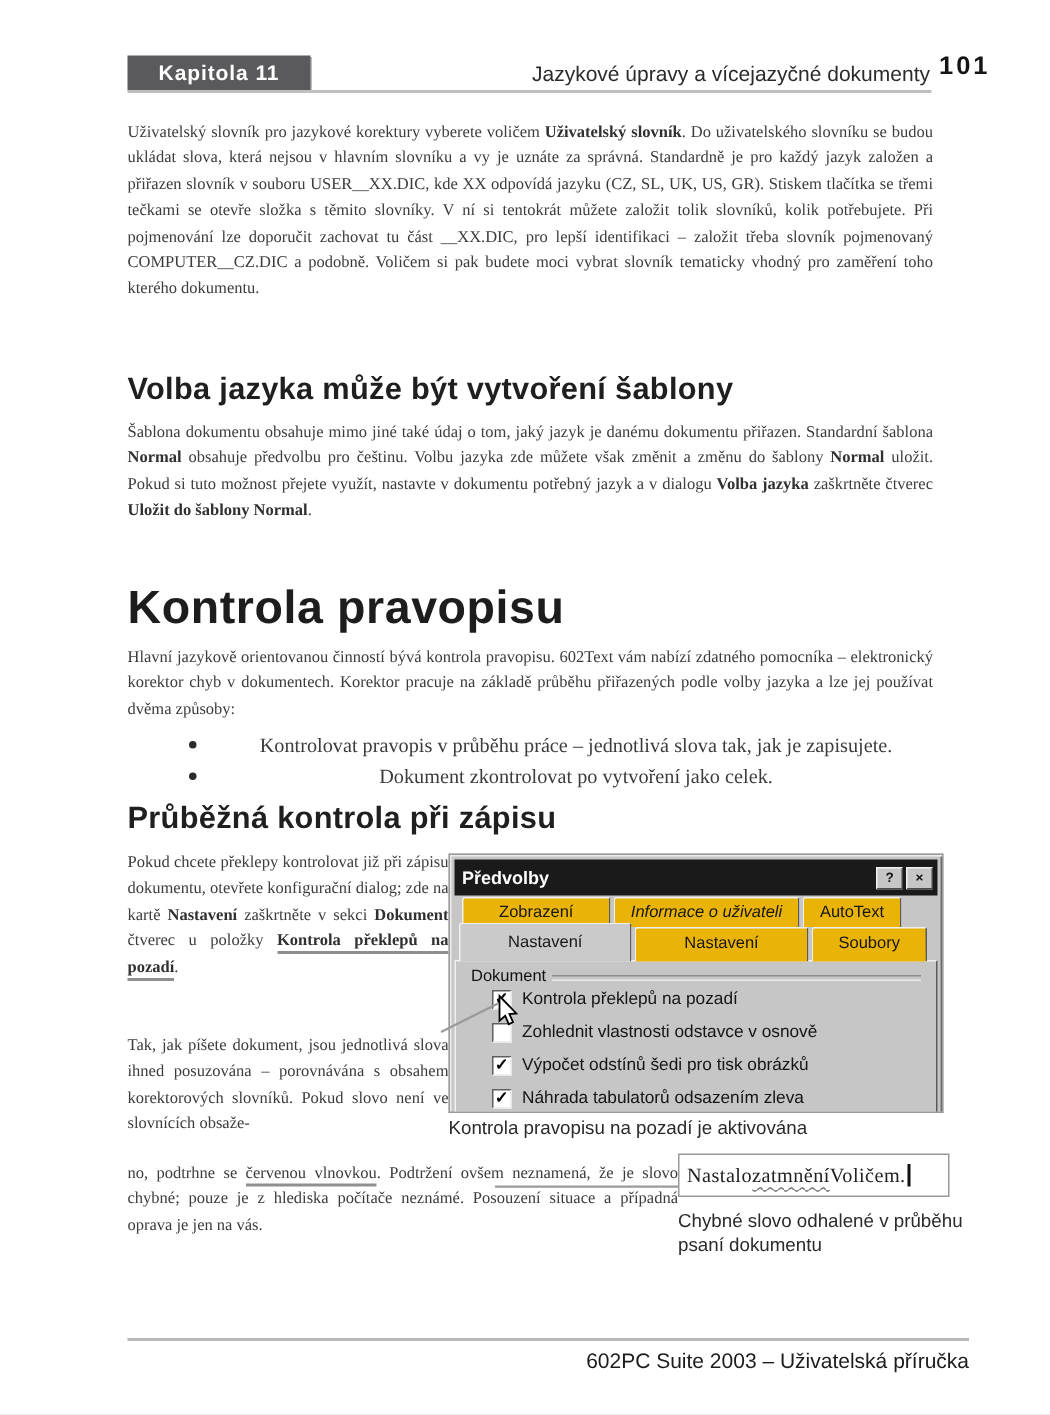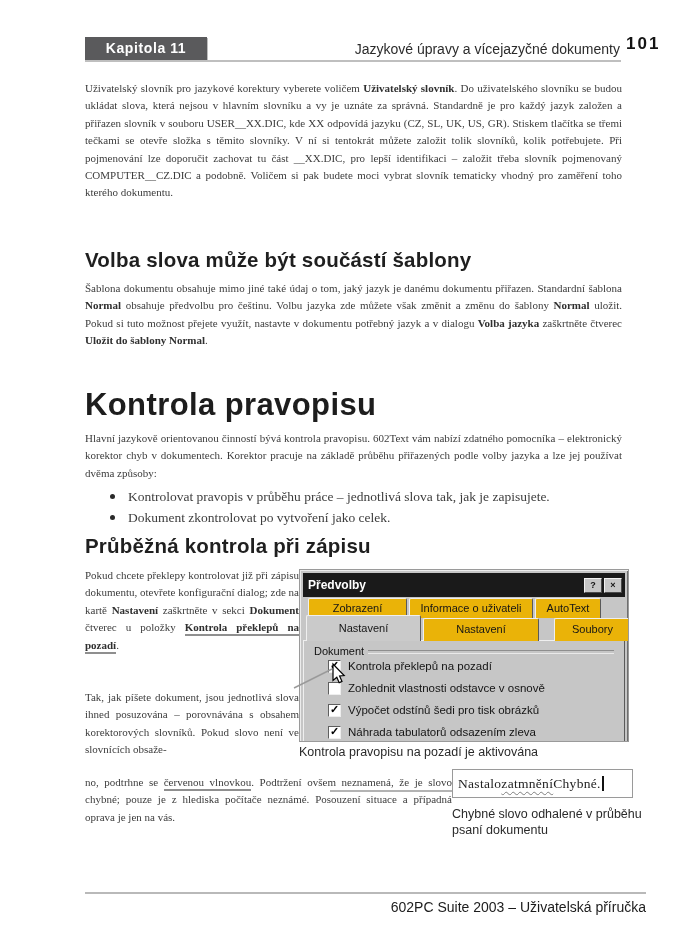--- a/index.html
+++ b/index.html
@@ -20,21 +20,21 @@
         text-align:justify;}
   .body-text strong{color:#303030;}
   .h1{position:absolute;left:85px;top:388px;margin:0;font:800 31px/34px "Liberation Sans",sans-serif;
         color:#1d1d1d;letter-spacing:.4px;}
   .h2{position:absolute;left:85px;margin:0;font:800 20.5px/24px "Liberation Sans",sans-serif;
         color:#1f1f1f;letter-spacing:.2px;}
   .intro{left:85px;top:80px;width:537px;}
   .s1-title{top:248px;}
   .s1-para{left:85px;top:280px;width:537px;}
   .s2-para{left:85px;top:430px;width:537px;}
-  .bullets{position:absolute;left:108px;top:486px;width:500px;margin:0;padding:0;list-style:none;}
+  .bullets{position:absolute;left:124px;top:486px;width:500px;margin:0;padding:0;list-style:none;text-align:center;}
   .bullets li{position:relative;padding-left:20px;margin:0;font-size:13.5px;line-height:21px;color:#3c3c3c;}
   .dot{position:absolute;left:2px;top:8px;width:5px;height:5px;border-radius:50%;background:#2a2a2a;}
   .s3-title{top:534px;}
   .leftcol{width:214px;}
   .p1{left:85px;top:567px;}
   .p2{left:85px;top:689px;}
   .cont{left:85px;top:774px;width:367px;}
   .callout-u{border-bottom:2px solid #8f8f8f;padding-bottom:1px;}
   
   .dialog{position:absolute;left:299px;top:569px;width:328px;height:171px;background:#c6c6c6;
@@ -44,24 +44,24 @@
         display:flex;align-items:center;padding:0 3px;box-sizing:border-box;}
   .dlg-title{flex:1;color:#fff;font:700 12px "Liberation Sans",sans-serif;padding-left:2px;}
   .tb-btn{width:16px;height:13px;margin-left:2px;background:#c6c6c6;
         border-top:1px solid #f2f2f2;border-left:1px solid #f2f2f2;
         border-right:1px solid #4a4a4a;border-bottom:1px solid #4a4a4a;
         font:700 9px "Liberation Sans",sans-serif;color:#111;display:flex;align-items:center;justify-content:center;}
   .tab{position:absolute;background:#eab308;border-top:1px solid #efefef;border-left:1px solid #efefef;
         border-right:1px solid #5a5a5a;border-radius:2px 2px 0 0;text-align:center;
         font:11px "Liberation Sans",sans-serif;color:#161616;box-sizing:border-box;}
   .tb{top:28px;height:20px;line-height:19px;}
-  .tb0{left:8px;width:99px;} .tb1{left:109px;width:124px;} .tb2{left:235px;width:66px;}
+  .tb0{left:8px;width:99px;} .tb1{left:109px;width:124px;font-style:italic;} .tb2{left:235px;width:66px;}
   .tf{top:48px;height:23px;line-height:21px;z-index:2;}
   .tf-active{left:6px;width:115px;top:45px;height:26px;line-height:24px;background:#cacaca;z-index:3;}
-  .tf1{left:123px;width:116px;} .tf2{left:254px;width:77px;}
+  .tf1{left:123px;width:116px;} .tf2{left:241px;width:77px;}
   .panel{position:absolute;left:3px;top:70px;right:3px;height:110px;background:#c6c6c6;
         border-top:1px solid #efefef;border-left:1px solid #efefef;border-right:1px solid #5a5a5a;
         box-sizing:border-box;}
   .groupbox{position:absolute;left:10px;right:10px;top:4px;display:flex;align-items:center;gap:4px;}
   .group-label{font:11px "Liberation Sans",sans-serif;color:#111;}
   .group-line{flex:1;height:2px;border-top:1px solid #8e8e8e;border-bottom:1px solid #e9e9e9;margin-top:2px;}
   .chk-row{position:absolute;left:24px;display:flex;align-items:center;gap:7px;height:16px;}
   .r0{top:17px;} .r1{top:39px;} .r2{top:61px;} .r3{top:83px;}
   .chk-box{width:13px;height:13px;background:#fff;box-sizing:border-box;
         border-top:1px solid #5f5f5f;border-left:1px solid #5f5f5f;
@@ -90,21 +90,21 @@
 
 <div class="page">
 
   <div class="chapter-box">Kapitola 11</div>
   <div class="section-title">Jazykové úpravy a vícejazyčné dokumenty</div>
   <div class="page-number">101</div>
   <div class="header-rule"></div>
 
   <p class="body-text intro"><span>Uživatelský slovník pro jazykové korektury vyberete voličem </span><strong>Uživatelský slovník</strong><span>. Do uživatelského slovníku se budou ukládat slova, která nejsou v hlavním slovníku a vy je uznáte za správná. Standardně je pro každý jazyk založen a přiřazen slovník v souboru USER__XX.DIC, kde XX odpovídá jazyku (CZ, SL, UK, US, GR). Stiskem tlačítka se třemi tečkami se otevře složka s těmito slovníky. V ní si tentokrát můžete založit tolik slovníků, kolik potřebujete. Při pojmenování lze doporučit zachovat tu část __XX.DIC, pro lepší identifikaci – založit třeba slovník pojmenovaný COMPUTER__CZ.DIC a podobně. Voličem si pak budete moci vybrat slovník tematicky vhodný pro zaměření toho kterého dokumentu.</span></p>
 
-  <h2 class="h2 s1-title">Volba slova může být součástí šablony</h2>
+  <h2 class="h2 s1-title">Volba jazyka může být vytvoření šablony</h2>
   <p class="body-text s1-para"><span>Šablona dokumentu obsahuje mimo jiné také údaj o tom, jaký jazyk je danému dokumentu přiřazen. Standardní šablona </span><strong>Normal</strong><span> obsahuje předvolbu pro češtinu. Volbu jazyka zde můžete však změnit a změnu do šablony </span><strong>Normal</strong><span> uložit. Pokud si tuto možnost přejete využít, nastavte v dokumentu potřebný jazyk a v dialogu </span><strong>Volba jazyka</strong><span> zaškrtněte čtverec </span><strong>Uložit do šablony Normal</strong><span>.</span></p>
 
   <h1 class="h1">Kontrola pravopisu</h1>
   <p class="body-text s2-para">Hlavní jazykově orientovanou činností bývá kontrola pravopisu. 602Text vám nabízí zdatného pomocníka – elektronický korektor chyb v dokumentech. Korektor pracuje na základě průběhu přiřazených podle volby jazyka a lze jej používat dvěma způsoby:</p>
   <ul class="bullets">
     <li><span class="dot"></span><span>Kontrolovat pravopis v průběhu práce – jednotlivá slova tak, jak je zapisujete.</span></li>
     <li><span class="dot"></span><span>Dokument zkontrolovat po vytvoření jako celek.</span></li>
   </ul>
 
   <h2 class="h2 s3-title">Průběžná kontrola při zápisu</h2>
@@ -157,21 +157,21 @@
         <span class="chk-label">Náhrada tabulatorů odsazením zleva</span>
       </div>
     </div>
   </div>
 
   <div class="caption cap1">Kontrola pravopisu na pozadí je aktivována</div>
 
   <div class="sample-box">
       <span>Nastalo </span>
       <span class="wavy">zatmnění</span>
-      <span> Chybné.</span>
+      <span> Voličem.</span>
       <span class="caret"></span>
     </div>
 
   <div class="caption cap2">Chybné slovo odhalené v průběhu psaní dokumentu</div>
 
   <svg class="overlay" viewBox="0 0 700 943">
     <polyline points="294,688 332,669" fill="none" stroke="#9a9a9a" stroke-width="1.5"></polyline>
     <line x1="330" y1="791" x2="452" y2="791" stroke="#9a9a9a" stroke-width="1.5"></line>
     <polygon points="333,664 333,680.5 336.8,677.2 339.2,682.8 342,681.4 339.6,676 344.2,675.6" fill="#ffffff" stroke="#000000" stroke-width="1.2"></polygon>
   </svg>

